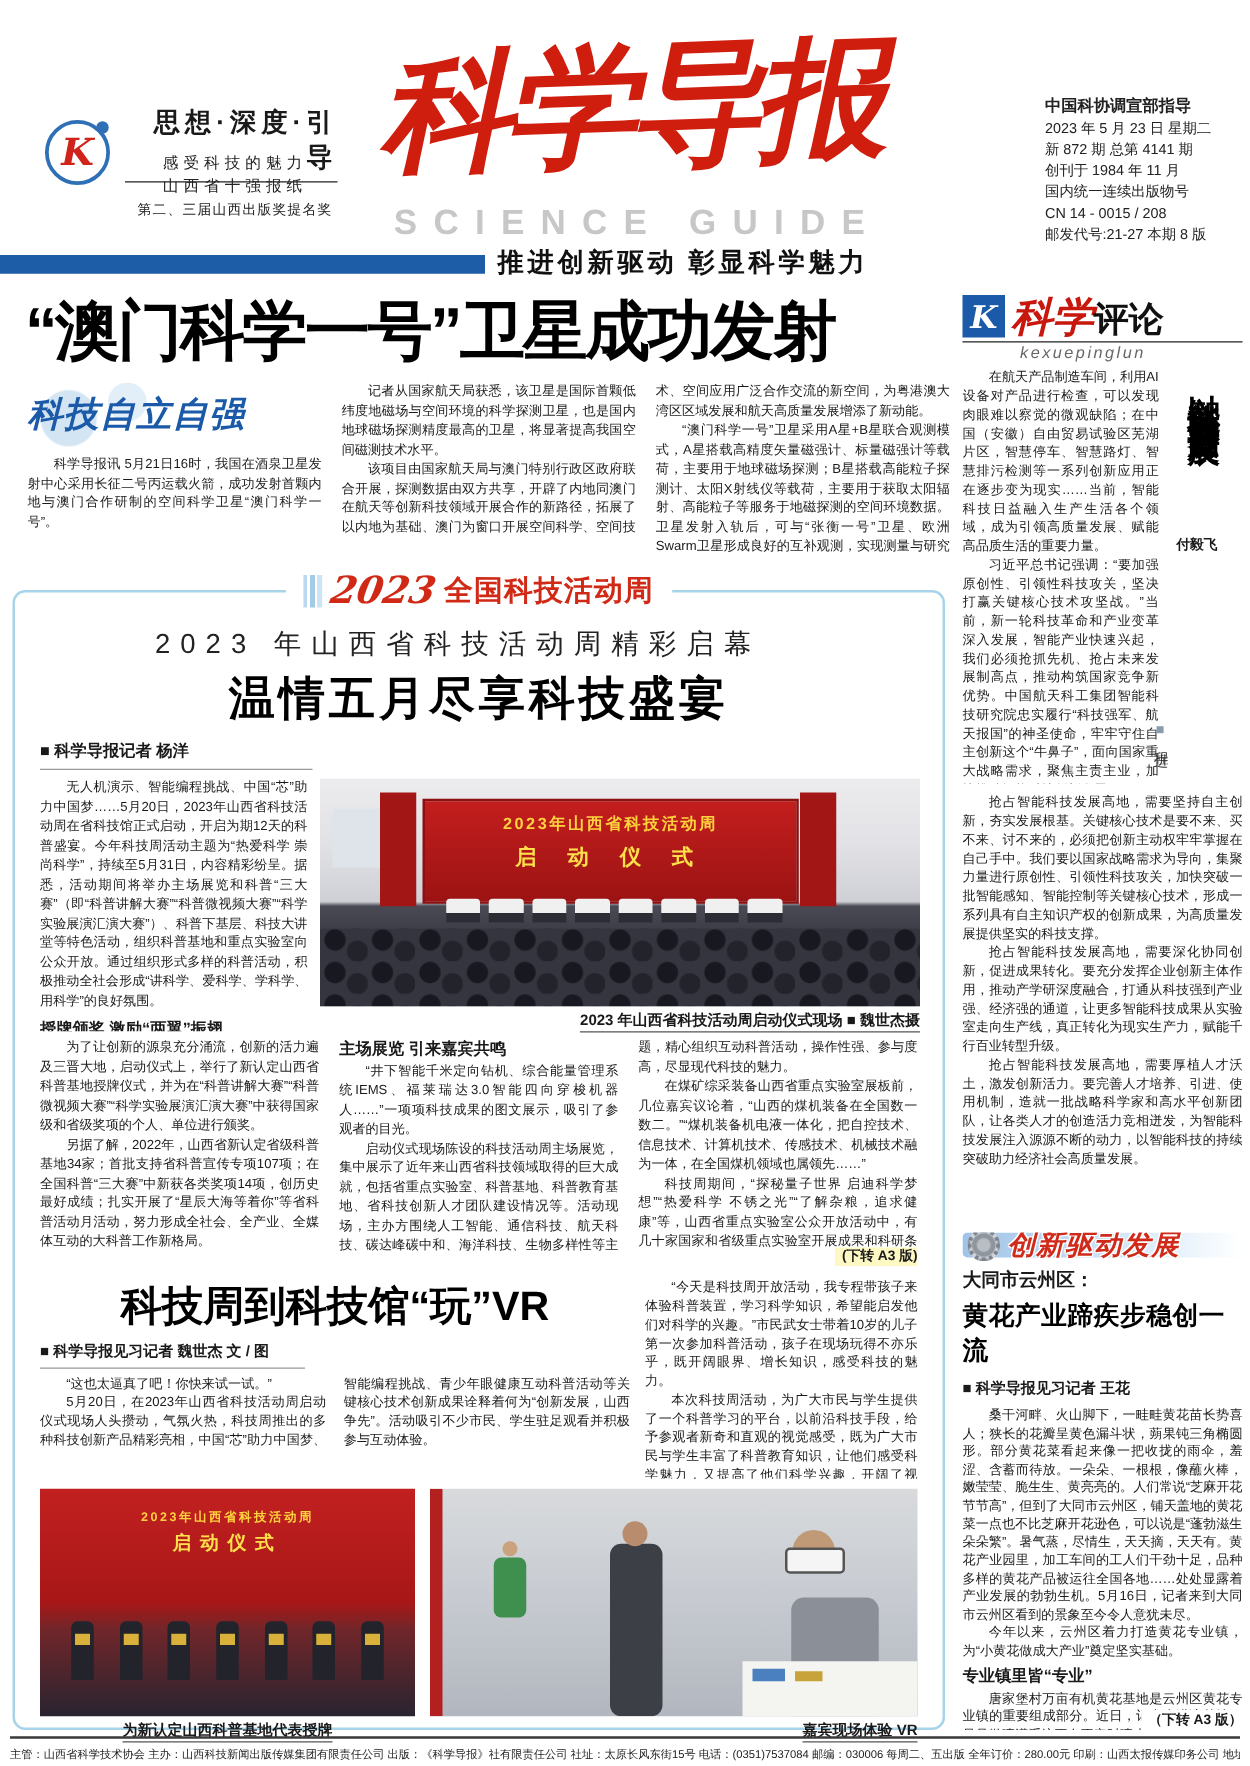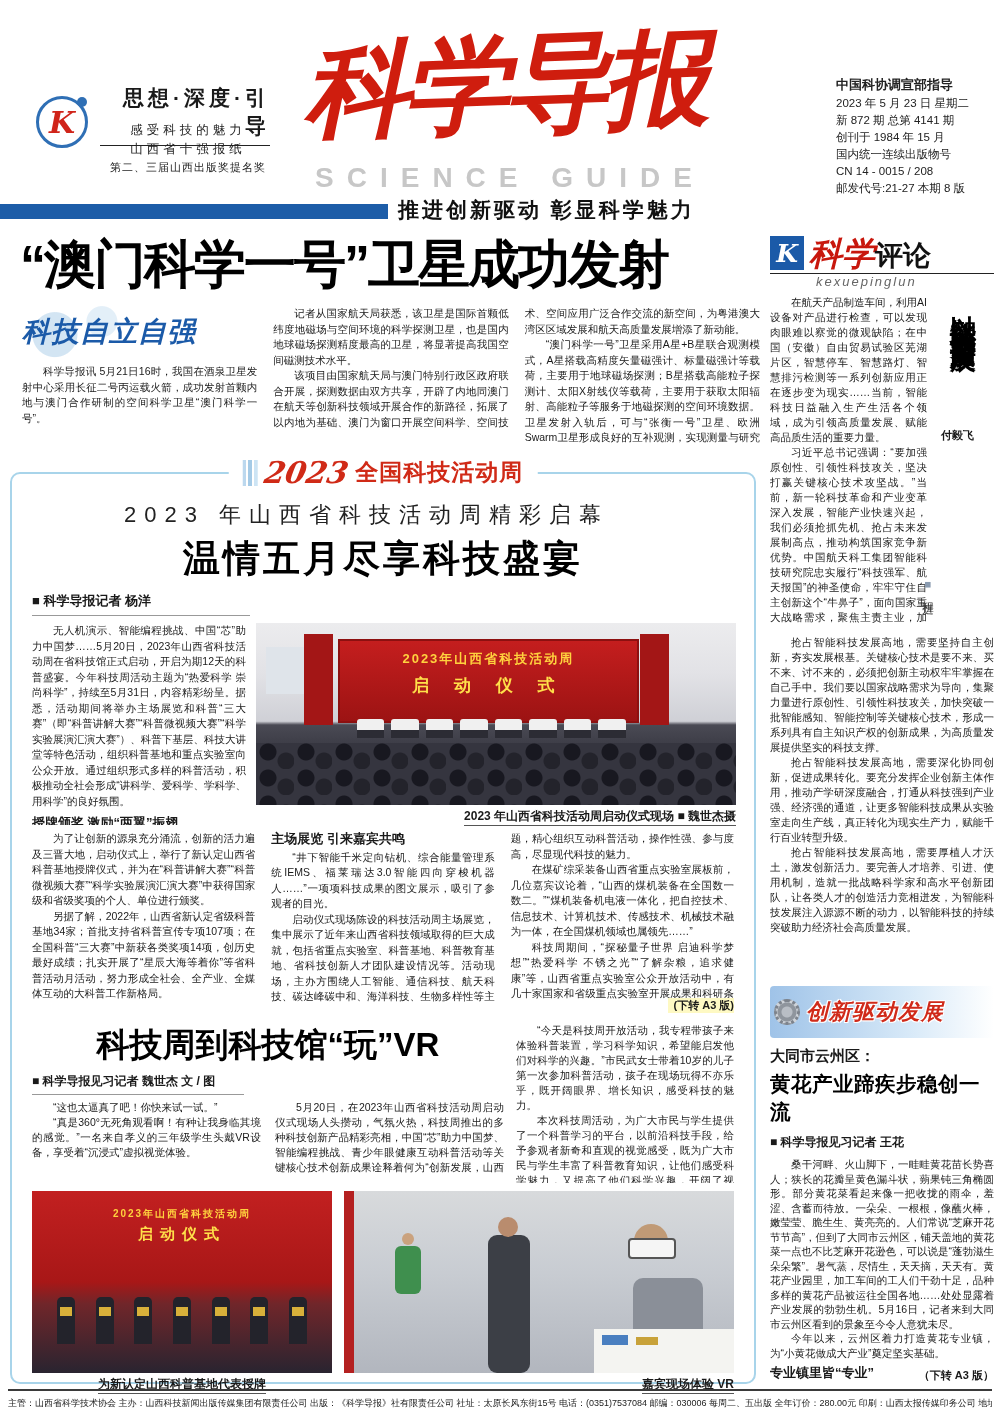--- a/index.html
+++ b/index.html
@@ -127,21 +127,21 @@
   .pv-center::before{content:"";position:absolute;left:10px;top:-18px;width:20px;height:20px;border-radius:50%;background:#b98c6e;}
   .pv-vrhead{position:absolute;right:17%;top:18%;width:34px;height:34px;border-radius:50%;background:#c09a76;}
   .pv-goggle{position:absolute;right:15%;top:26%;width:44px;height:17px;background:#f5f5f5;border:2px solid #555;border-radius:4px;}
   .pv-body{position:absolute;right:8%;bottom:0;width:70px;height:52%;background:#8a8f98;border-radius:10px 10px 0 0;}
   .pv-table{position:absolute;right:0;bottom:0;width:36%;height:24%;background:#f4f4f1;}
   .pv-table::before{content:"";position:absolute;left:8px;top:6px;width:26px;height:10px;background:#4a7fc0;}
   .pv-table::after{content:"";position:absolute;left:42px;top:8px;width:22px;height:8px;background:#c8a23a;}
 
   
   .innov{position:absolute;left:770px;top:986px;width:224px;height:398px;overflow:hidden;}
-  .innov-badge{position:relative;height:52px;display:flex;align-items:center;gap:6px;
+  .innov-badge{position:relative;height:20px;display:flex;align-items:center;gap:6px;
         background:linear-gradient(90deg,#9fc3e8,#d7e9f8 62%,#ffffff);border-radius:4px;padding-left:4px;}
   .gear{width:26px;height:26px;border-radius:50%;flex:none;border:3px dotted #7d838c;box-sizing:border-box;
         background:radial-gradient(circle,#b9bec5 0 5px,#8f959d 6px 9px,#ced3d9 10px);}
   .innov-badge .txt{font-size:22px;font-weight:900;font-style:italic;color:#d02a1a;
         text-shadow:1px 1px 0 #fff,-1px -1px 0 #fff,1px -1px 0 #fff,-1px 1px 0 #fff;letter-spacing:1px;}
   .innov-loc{font-size:15px;font-weight:bold;margin-top:9px;}
   .innov-head{font-size:20.5px;font-weight:900;margin-top:4px;letter-spacing:0.5px;color:#000;}
   .innov-byline{font-size:12px;font-weight:bold;margin:8px 0 6px;}
   .innov-text{font-size:10.5px;line-height:14.5px;}
   .innov .subhead{font-size:13px;}
@@ -163,21 +163,21 @@
   <div class="slogan-small">思想·深度·引导</div>
   <div class="award a1">感受科技的魅力</div>
   <div class="award a2">山西省十强报纸</div>
   <div class="award a3">第二、三届山西出版奖提名奖</div>
   <div class="masthead">科学导报</div>
   <div class="masthead-en">SCIENCE  GUIDE</div>
   <div class="issue">
     <div class="l1">中国科协调宣部指导</div>
     <div>2023 年 5 月 23 日 星期二</div>
     <div>新 872 期  总第 4141 期</div>
-    <div>创刊于 1984 年 15 月</div>
+    <div>创刊于 1984 年 11 月</div>
     <div>国内统一连续出版物号</div>
     <div>CN 14 - 0015 / 208</div>
     <div>邮发代号:21-27  本期 8 版</div>
   </div>
   <div class="bluebar"></div>
   <div class="barslogan">推进创新驱动  彰显科学魅力</div>
 
   <div class="sat-head">“澳门科学一号”卫星成功发射</div>
   <div class="sat-body j">
     <div class="sat-badge">科技自立自强</div>
@@ -273,21 +273,20 @@
       <p>科技周期间，“探秘量子世界 启迪科学梦想”“热爱科学 不锈之光”“了解杂粮，追求健康”等，山西省重点实验室公众开放活动中，有几十家国家和省级重点实验室开展成果和科研条件展示、科普讲座、开放实验、学术交流等多种形式的公益性公众开放活动，“高大上”的科研机构走进大众视野，拉近科学和公众的距离，通过科学实验、互动体验帮助市民答疑解惑，增长科学知识。</p>
       <div class="jump">(下转 A3 版)</div>
     </div>
 
     <div class="vr-flex">
       <div class="vr-main">
         <div class="vr-head">科技周到科技馆“玩”VR</div>
         <div class="vr-byline">■  科学导报见习记者  魏世杰  文 / 图</div>
         <div class="vr-cols j">
           <p>“这也太逼真了吧！你快来试一试。”</p>
-          <p>“真是360°无死角观看啊！有种让我身临其境的感觉。”一名来自孝义的三年级学生头戴VR设备，享受着“沉浸式”虚拟视觉体验。</p>
           <p>5月20日，在2023年山西省科技活动周启动仪式现场人头攒动，气氛火热，科技周推出的多种科技创新产品精彩亮相，中国“芯”助力中国梦、智能编程挑战、青少年眼健康互动科普活动等关键核心技术创新成果诠释着何为“创新发展，山西争先”。活动吸引不少市民、学生驻足观看并积极参与互动体验。</p>
 
         </div>
       </div>
       <div class="vr-right j">
         <p>“今天是科技周开放活动，我专程带孩子来体验科普装置，学习科学知识，希望能启发他们对科学的兴趣。”市民武女士带着10岁的儿子第一次参加科普活动，孩子在现场玩得不亦乐乎，既开阔眼界、增长知识，感受科技的魅力。</p>
         <p>本次科技周活动，为广大市民与学生提供了一个科普学习的平台，以前沿科技手段，给予参观者新奇和直观的视觉感受，既为广大市民与学生丰富了科普教育知识，让他们感受科学魅力，又提高了他们科学兴趣，开阔了视野，进一步掀起了学科学、爱科学、用科学的热潮。</p>
       </div>
     </div>
 

